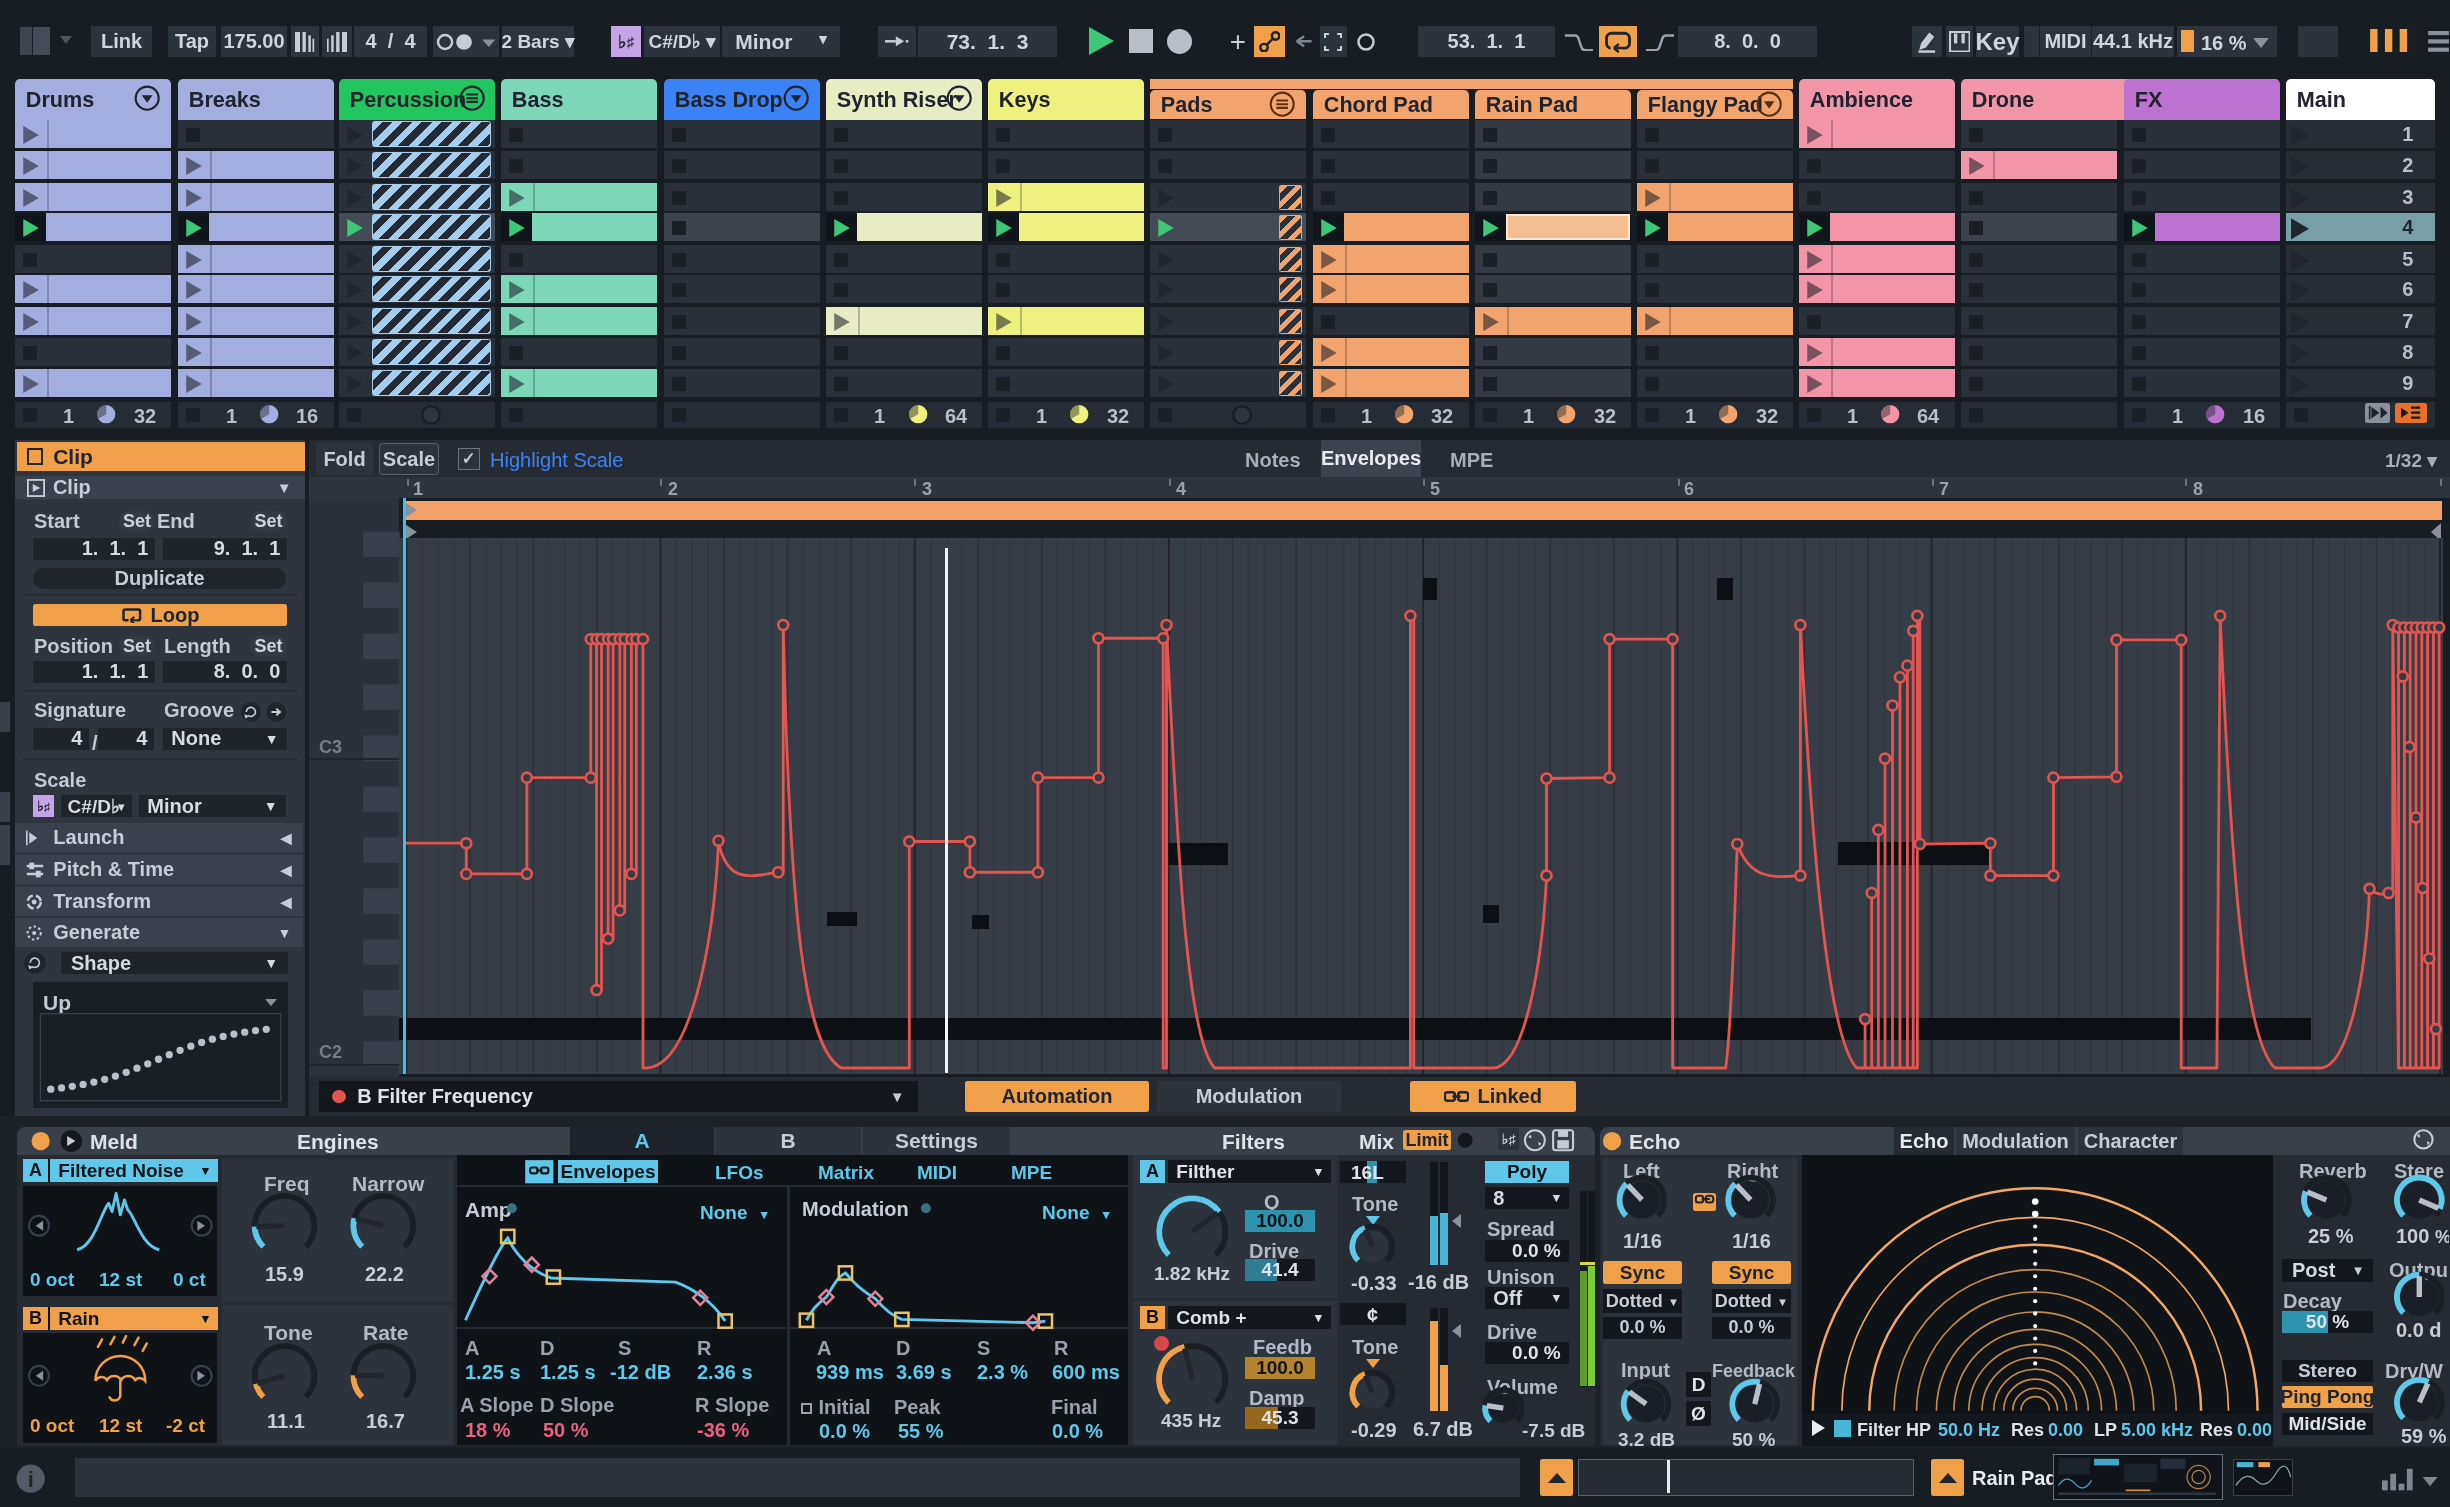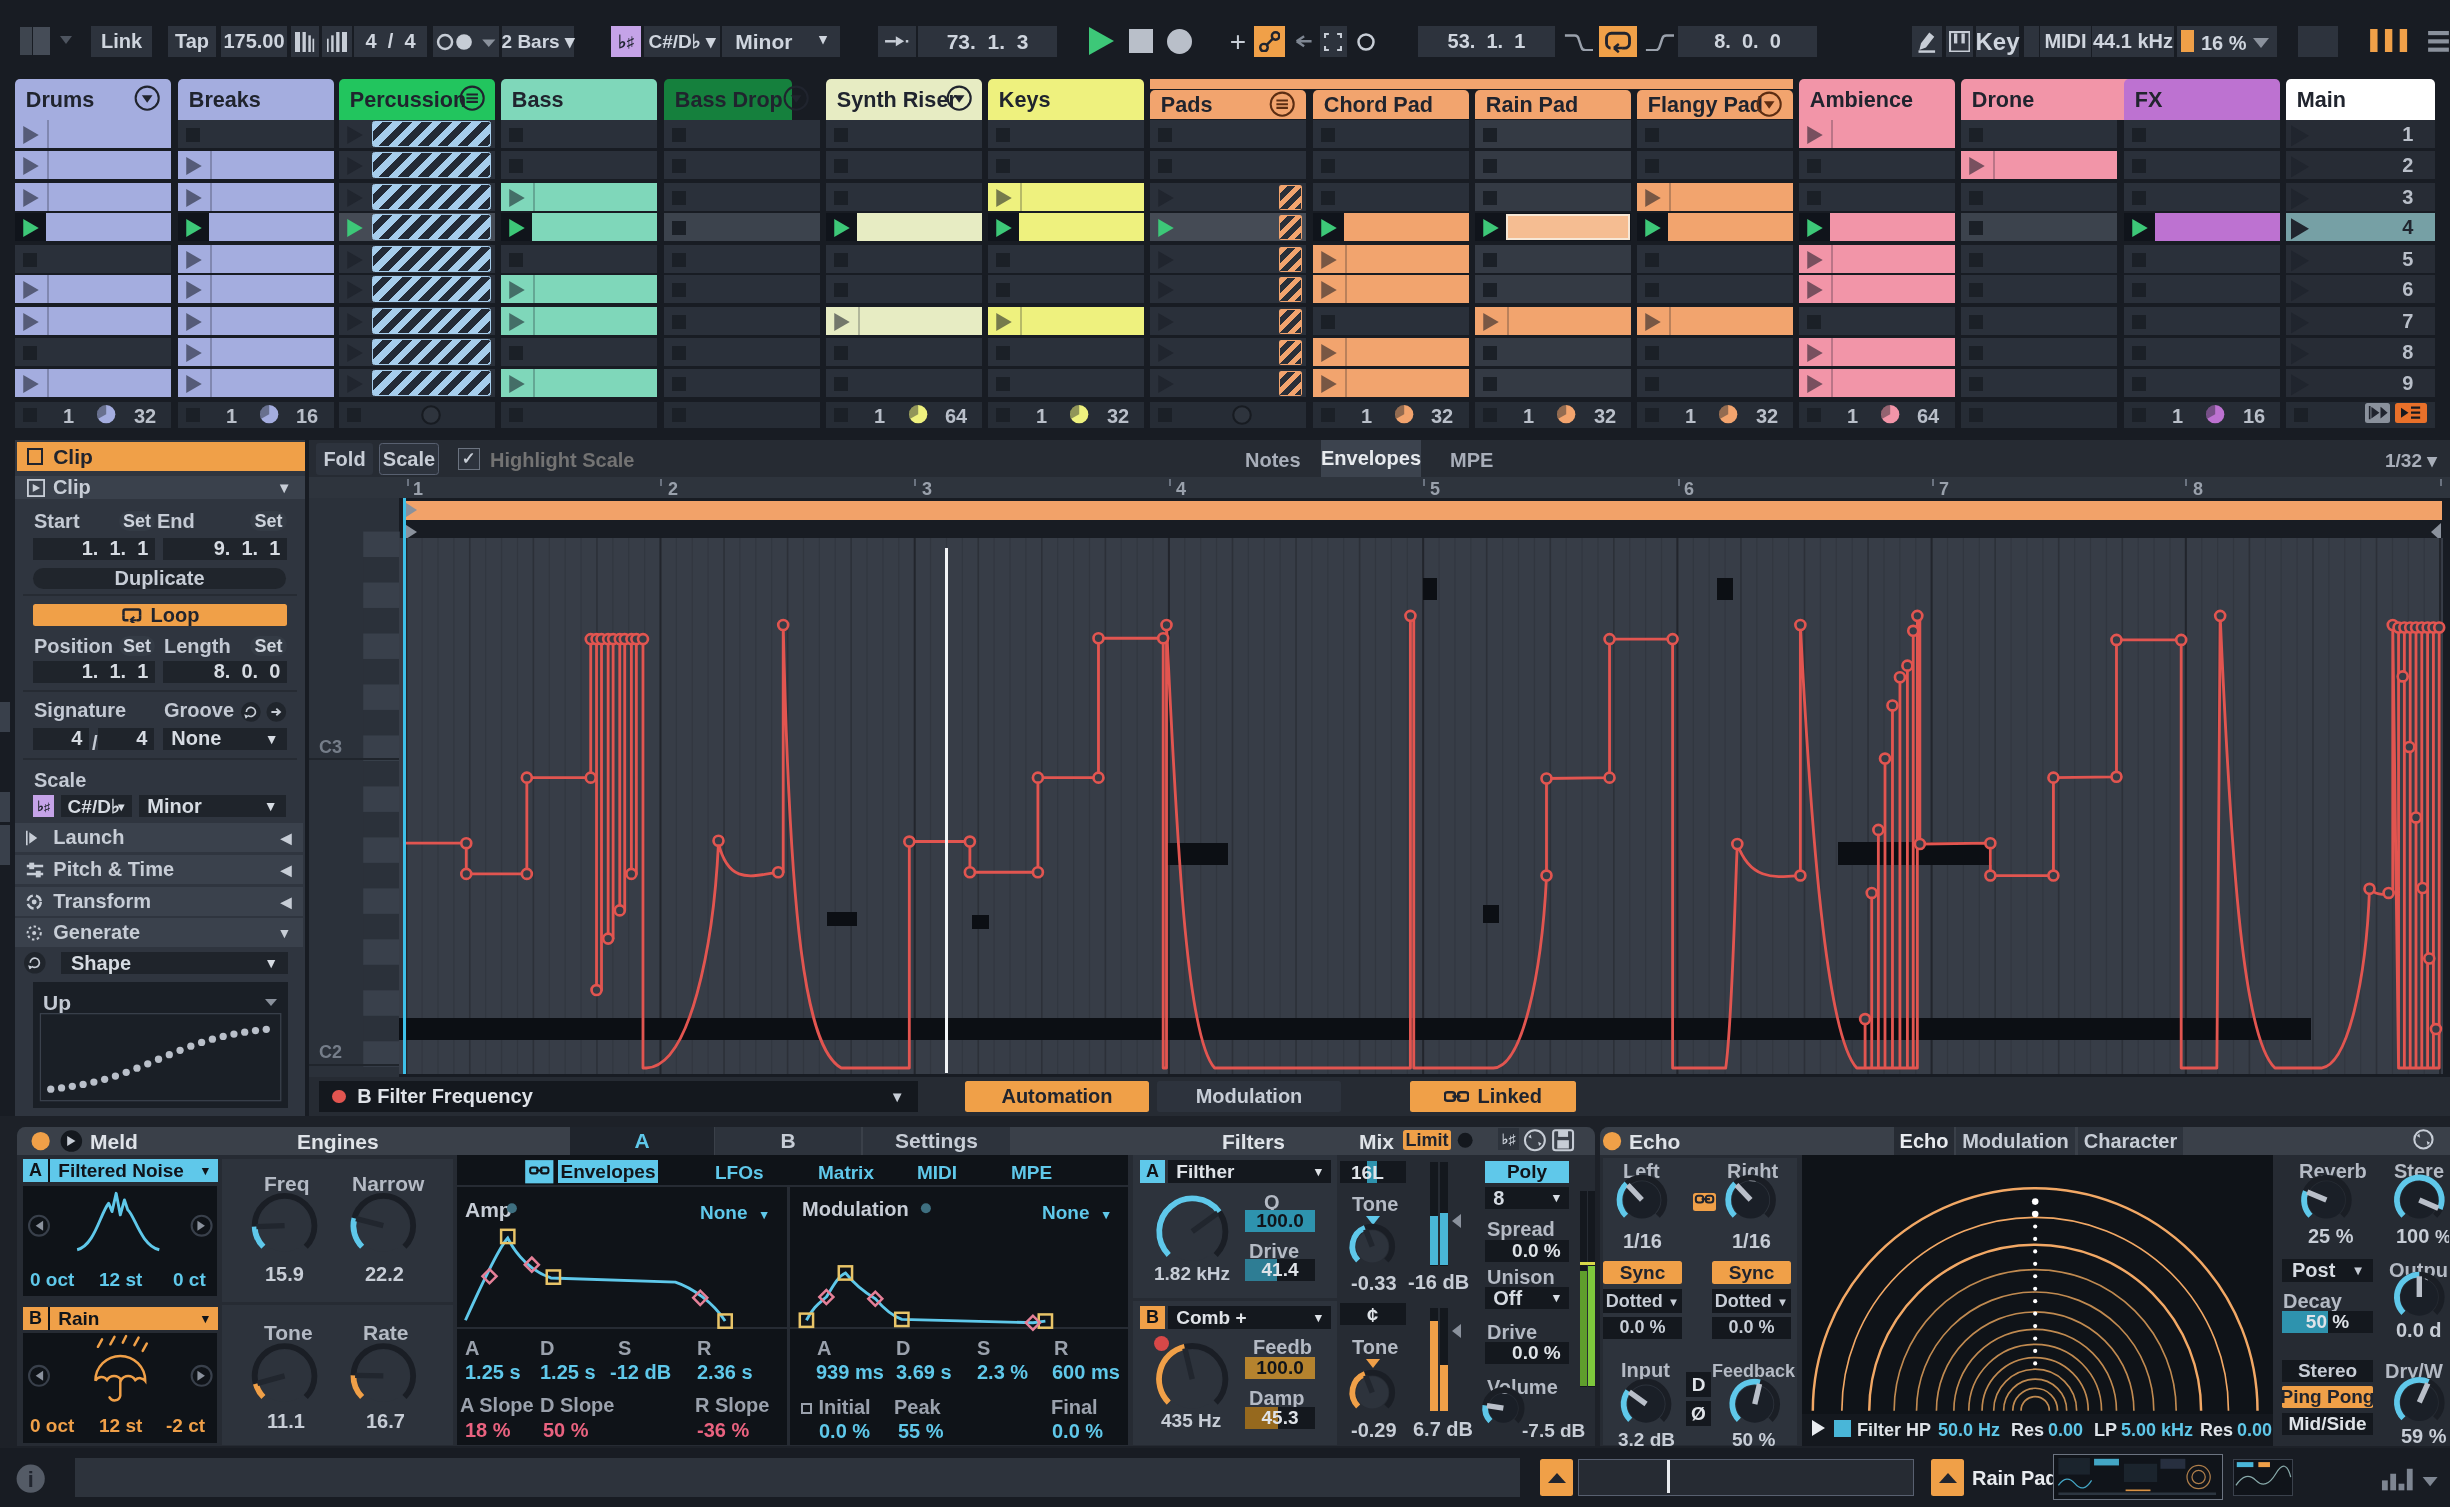--- a/index.html
+++ b/index.html
@@ -387,21 +387,21 @@
   </div>
 <div class="abs" style="left:501px;top:369px;width:156px;height:28px;background:#7fd7ba;">
     <svg class="abs" style="left:8.3px;top:5.8px;" width="16" height="18" viewBox="0 0 19 22">
       <polygon points="0,0 19,11.0 0,22" fill="rgba(20,24,34,.55)"></polygon>
     </svg>
     <div class="abs" style="left:32px;top:0;width:1.7px;height:28px;background:rgba(20,24,34,.25);"></div>
   </div>
 <div class="abs" style="left:501px;top:402px;width:156px;height:26px;background:#262c35;">
     <div class="stopsq" style="top:5.8px;"></div>
   </div>
-<div class="hdr" style="left:664px;top:79px;width:128px;height:41px;background:#15803d;border-radius:5px 5px 0 0;">Bass Drop</div>
+<div class="hdr" style="left:664px;top:79px;width:156px;height:41px;background:#3b82f6;border-radius:5px 5px 0 0;">Bass Drop</div>
 <svg class="abs" style="left:783px;top:85px;" width="28" height="28" viewBox="0 0 34 34">
     <circle cx="16" cy="16" r="14" fill="none" stroke="#20242e" stroke-width="2.5"></circle>
     <path d="M9.5 12.5 h13 l-6.5 9 z" fill="#20242e"></path>
   </svg>
 <div class="abs" style="left:664px;top:120px;width:156px;height:28px;background:#2a303a;">
     <div class="stopsq"></div>
   </div>
 <div class="abs" style="left:664px;top:151px;width:156px;height:28px;background:#2a303a;">
     <div class="stopsq"></div>
   </div>
@@ -1051,21 +1051,21 @@
     <circle cx="260.0" cy="20.903333808995555" r="4.4" fill="#b9bfc9"></circle>
     <circle cx="273.0" cy="19.39244103767912" r="4.4" fill="#b9bfc9"></circle>
   </svg>
 <div class="abs" style="left:0px;top:702px;width:10px;height:30px;background:#39404b;"></div>
 <div class="abs" style="left:0px;top:792px;width:10px;height:30px;background:#39404b;"></div>
 <div class="abs" style="left:0px;top:825px;width:10px;height:40px;background:#39404b;"></div>
 <div class="abs" style="left:309px;top:440px;width:2141px;height:37px;background:#262b33;"></div>
 <div class="btn abs" style="left:316px;top:443px;width:57px;height:32px;background:#2d333d;border-radius:3.3px;color:#c7cdd6;font-size:20px;">Fold</div>
 <div class="btn abs" style="left:379px;top:443px;width:60px;height:32px;background:#2d333d;border-radius:3.3px;border:1.7px solid #586070;color:#c7cdd6;font-size:20px;">Scale</div>
 <div class="abs" style="left:458px;top:448px;width:21.6px;height:21.6px;background:#2d333d;border:1.7px solid #6b7380;display:flex;align-items:center;justify-content:center;color:#c7cdd6;font-size:16.6px;font-weight:bold;">✓</div>
-<div class="abs" style="left:490px;top:449px;font-size:20px;color:#737373;font-weight:bold;white-space:nowrap;">Highlight Scale</div>
+<div class="abs" style="left:490px;top:449px;font-size:20px;color:#3b82f6;font-weight:normal;white-space:nowrap;">Highlight Scale</div>
 <div class="abs" style="left:1245px;top:449px;font-size:20px;color:#a8aeb9;font-weight:bold;white-space:nowrap;">Notes</div>
 <div class="btn abs" style="left:1321px;top:440px;width:100px;height:37px;background:#3c434e;color:#e8ebef;font-size:20px;">Envelopes</div>
 <div class="abs" style="left:1450px;top:449px;font-size:20px;color:#a8aeb9;font-weight:bold;white-space:nowrap;">MPE</div>
 <div class="abs" style="left:2385px;top:449px;font-size:19px;color:#a8aeb9;font-weight:bold;white-space:nowrap;">1/32 ▾</div>
 <div class="abs" style="left:309px;top:477px;width:90px;height:639px;background:#2b313a;"></div>
 <div class="abs" style="left:309px;top:477px;width:2141px;height:21px;background:#2e343d;"></div>
 <svg class="abs" style="left:363px;top:539px;" width="37" height="533" viewBox="0 0 44 642">
 <rect x="0" y="0" width="44" height="642" fill="#2b313a"></rect>
 <rect x="0" y="-9.0" width="44" height="30.7" fill="#39404b"></rect>
 <rect x="0" y="52.4" width="44" height="30.7" fill="#39404b"></rect>

